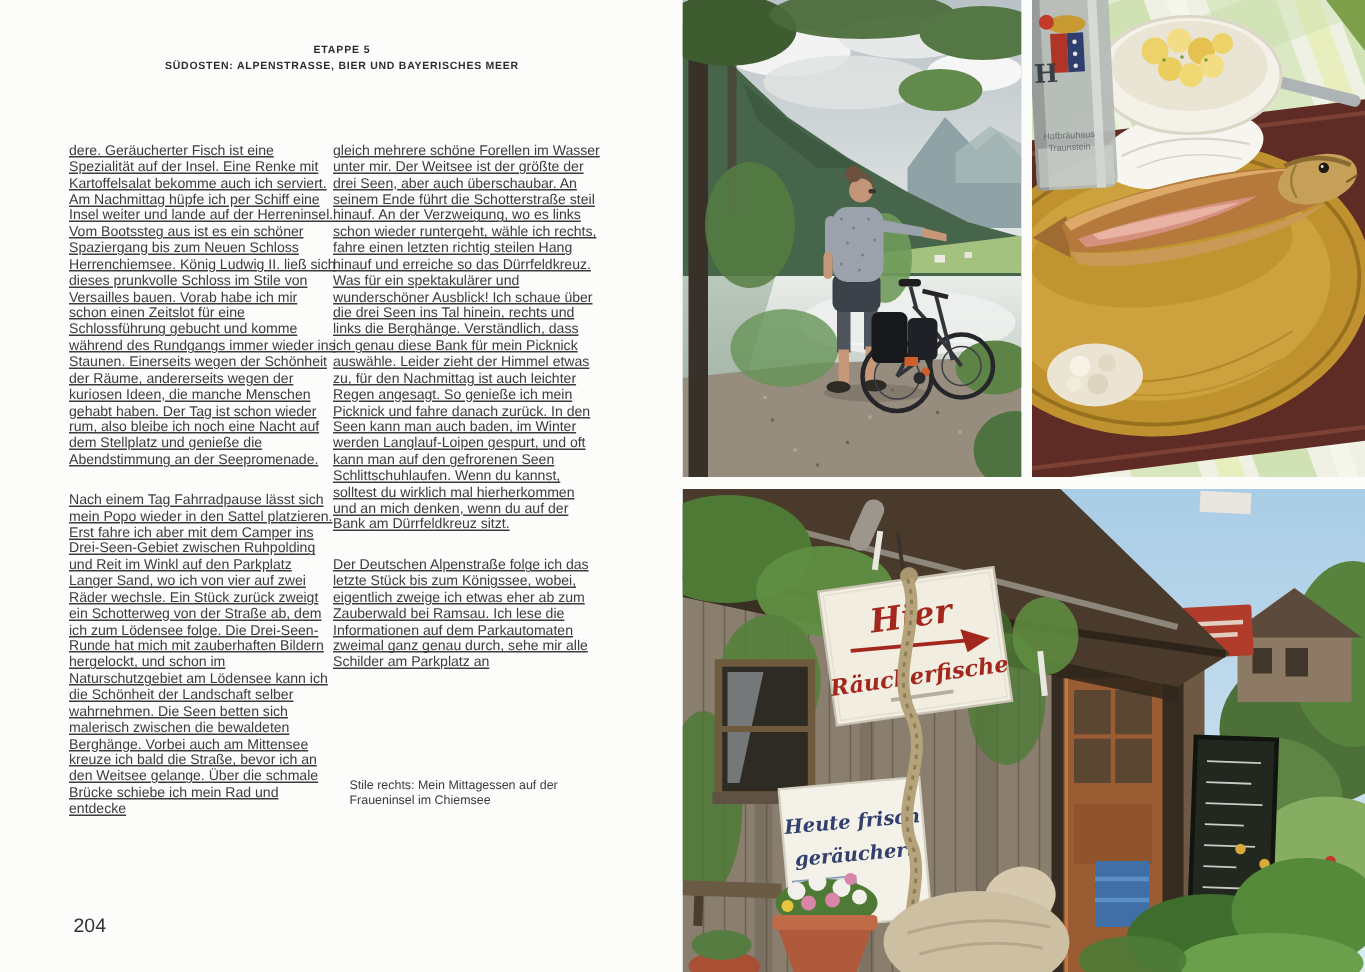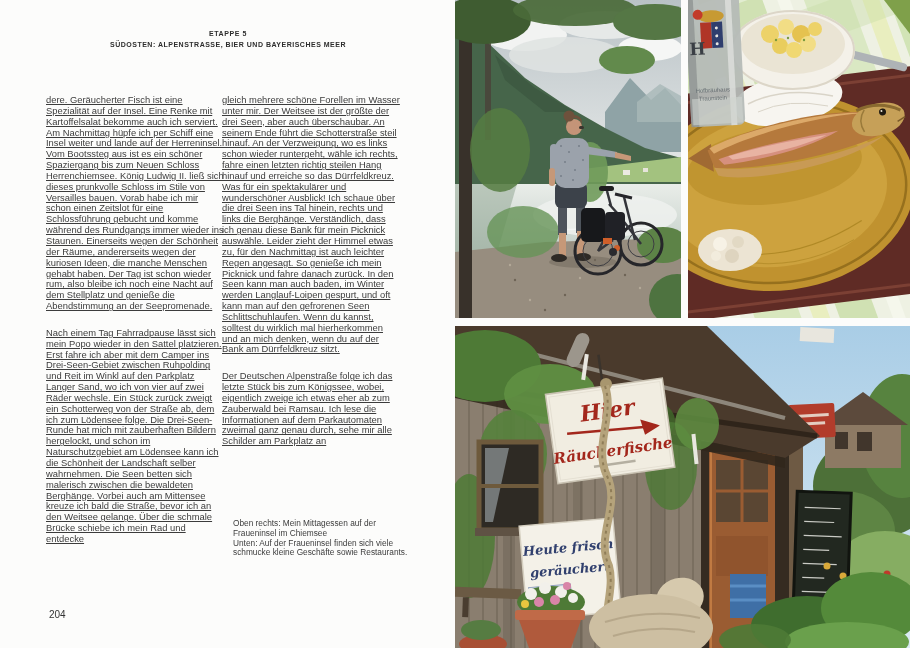--- a/index.html
+++ b/index.html
@@ -7,21 +7,21 @@
   .page{position:relative;width:910px;height:648px;background:#fcfcfb;overflow:hidden;}
   .header{position:absolute;left:46px;top:30px;width:364px;text-align:center;color:#2d2d2d;}
   .header .kicker{font-size:7px;font-weight:bold;letter-spacing:.6px;margin-bottom:4px;}
   .header .title{font-size:7px;font-weight:bold;letter-spacing:.5px;}
   .bodycol{position:absolute;top:95px;width:178px;color:#3c3c3c;text-decoration:underline;}
   .bodycol p{margin:0 0 16px 0;font-size:9.4px;line-height:10.85px;text-align:left;hyphens:auto;-webkit-hyphens:auto;}
   .col1{left:46px;}
   .col2{left:222px;}
   .captions{position:absolute;left:233px;top:519px;width:182px;color:#3c3c3c;}
   .captions div{font-size:8.3px;line-height:9.8px;}
-  .pagenum{position:absolute;left:49px;top:609px;font-size:10px;color:#333;}
+  .pagenum{position:absolute;left:49px;top:609px;font-size:13px;color:#333;}
   figure{position:absolute;margin:0;overflow:hidden;background:#ddd;}
   .photo-lake{left:455px;top:0;width:226px;height:318px;}
   .photo-meal{left:688px;top:0;width:222px;height:318px;}
   .photo-shop{left:455px;top:326px;width:455px;height:322px;}
   svg{display:block;}
 </style>
 </head>
 <body>
 
 <div class="page">
@@ -35,22 +35,21 @@
     <p>dere. Geräucherter Fisch ist eine Spezialität auf der Insel. Eine Renke mit Kartoffelsalat bekomme auch ich serviert. Am Nachmittag hüpfe ich per Schiff eine Insel weiter und lande auf der Herreninsel. Vom Bootssteg aus ist es ein schöner Spaziergang bis zum Neuen Schloss Herrenchiemsee. König Ludwig II. ließ sich dieses prunkvolle Schloss im Stile von Versailles bauen. Vorab habe ich mir schon einen Zeitslot für eine Schlossführung gebucht und komme während des Rundgangs immer wieder ins Staunen. Einerseits wegen der Schönheit der Räume, andererseits wegen der kuriosen Ideen, die manche Menschen gehabt haben. Der Tag ist schon wieder rum, also bleibe ich noch eine Nacht auf dem Stellplatz und genieße die Abendstimmung an der Seepromenade.</p>
     <p>Nach einem Tag Fahrradpause lässt sich mein Popo wieder in den Sattel platzieren. Erst fahre ich aber mit dem Camper ins Drei-Seen-Gebiet zwischen Ruhpolding und Reit im Winkl auf den Parkplatz Langer Sand, wo ich von vier auf zwei Räder wechsle. Ein Stück zurück zweigt ein Schotterweg von der Straße ab, dem ich zum Lödensee folge. Die Drei-Seen-Runde hat mich mit zauberhaften Bildern hergelockt, und schon im Naturschutzgebiet am Lödensee kann ich die Schönheit der Landschaft selber wahrnehmen. Die Seen betten sich malerisch zwischen die bewaldeten Berghänge. Vorbei auch am Mittensee kreuze ich bald die Straße, bevor ich an den Weitsee gelange. Über die schmale Brücke schiebe ich mein Rad und entdecke</p>
   </div>
 
   <div class="bodycol col2">
     <p>gleich mehrere schöne Forellen im Wasser unter mir. Der Weitsee ist der größte der drei Seen, aber auch überschaubar. An seinem Ende führt die Schotterstraße steil hinauf. An der Verzweigung, wo es links schon wieder runtergeht, wähle ich rechts, fahre einen letzten richtig steilen Hang hinauf und erreiche so das Dürrfeldkreuz. Was für ein spektakulärer und wunderschöner Ausblick! Ich schaue über die drei Seen ins Tal hinein, rechts und links die Berghänge. Verständlich, dass ich genau diese Bank für mein Picknick auswähle. Leider zieht der Himmel etwas zu, für den Nachmittag ist auch leichter Regen angesagt. So genieße ich mein Picknick und fahre danach zurück. In den Seen kann man auch baden, im Winter werden Langlauf-Loipen gespurt, und oft kann man auf den gefrorenen Seen Schlittschuhlaufen. Wenn du kannst, solltest du wirklich mal hierherkommen und an mich denken, wenn du auf der Bank am Dürrfeldkreuz sitzt.</p>
     <p>Der Deutschen Alpenstraße folge ich das letzte Stück bis zum Königssee, wobei, eigentlich zweige ich etwas eher ab zum Zauberwald bei Ramsau. Ich lese die Informationen auf dem Parkautomaten zweimal ganz genau durch, sehe mir alle Schilder am Parkplatz an</p>
   </div>
 
   <div class="captions">
-    <div>Oben rechts: Mein Mittagessen auf der Fraueninsel im Chiemsee</div>
-    <div>Unten: Auf der Fraueninsel finden sich viele schmucke kleine Geschäfte sowie Restaurants.</div>
+    <div>Stile rechts: Mein Mittagessen auf der Fraueninsel im Chiemsee</div>
   </div>
 
   <div class="pagenum">204</div>
 
   <figure class="photo-lake">
     <svg width="226" height="318" viewBox="0 0 226 318" preserveAspectRatio="none">
       <defs>
         <linearGradient id="skyA" x1="0" y1="0" x2="0" y2="1">
           <stop offset="0" stop-color="#b9c2c6"></stop>
             <stop offset="1" stop-color="#eceeed"></stop>

